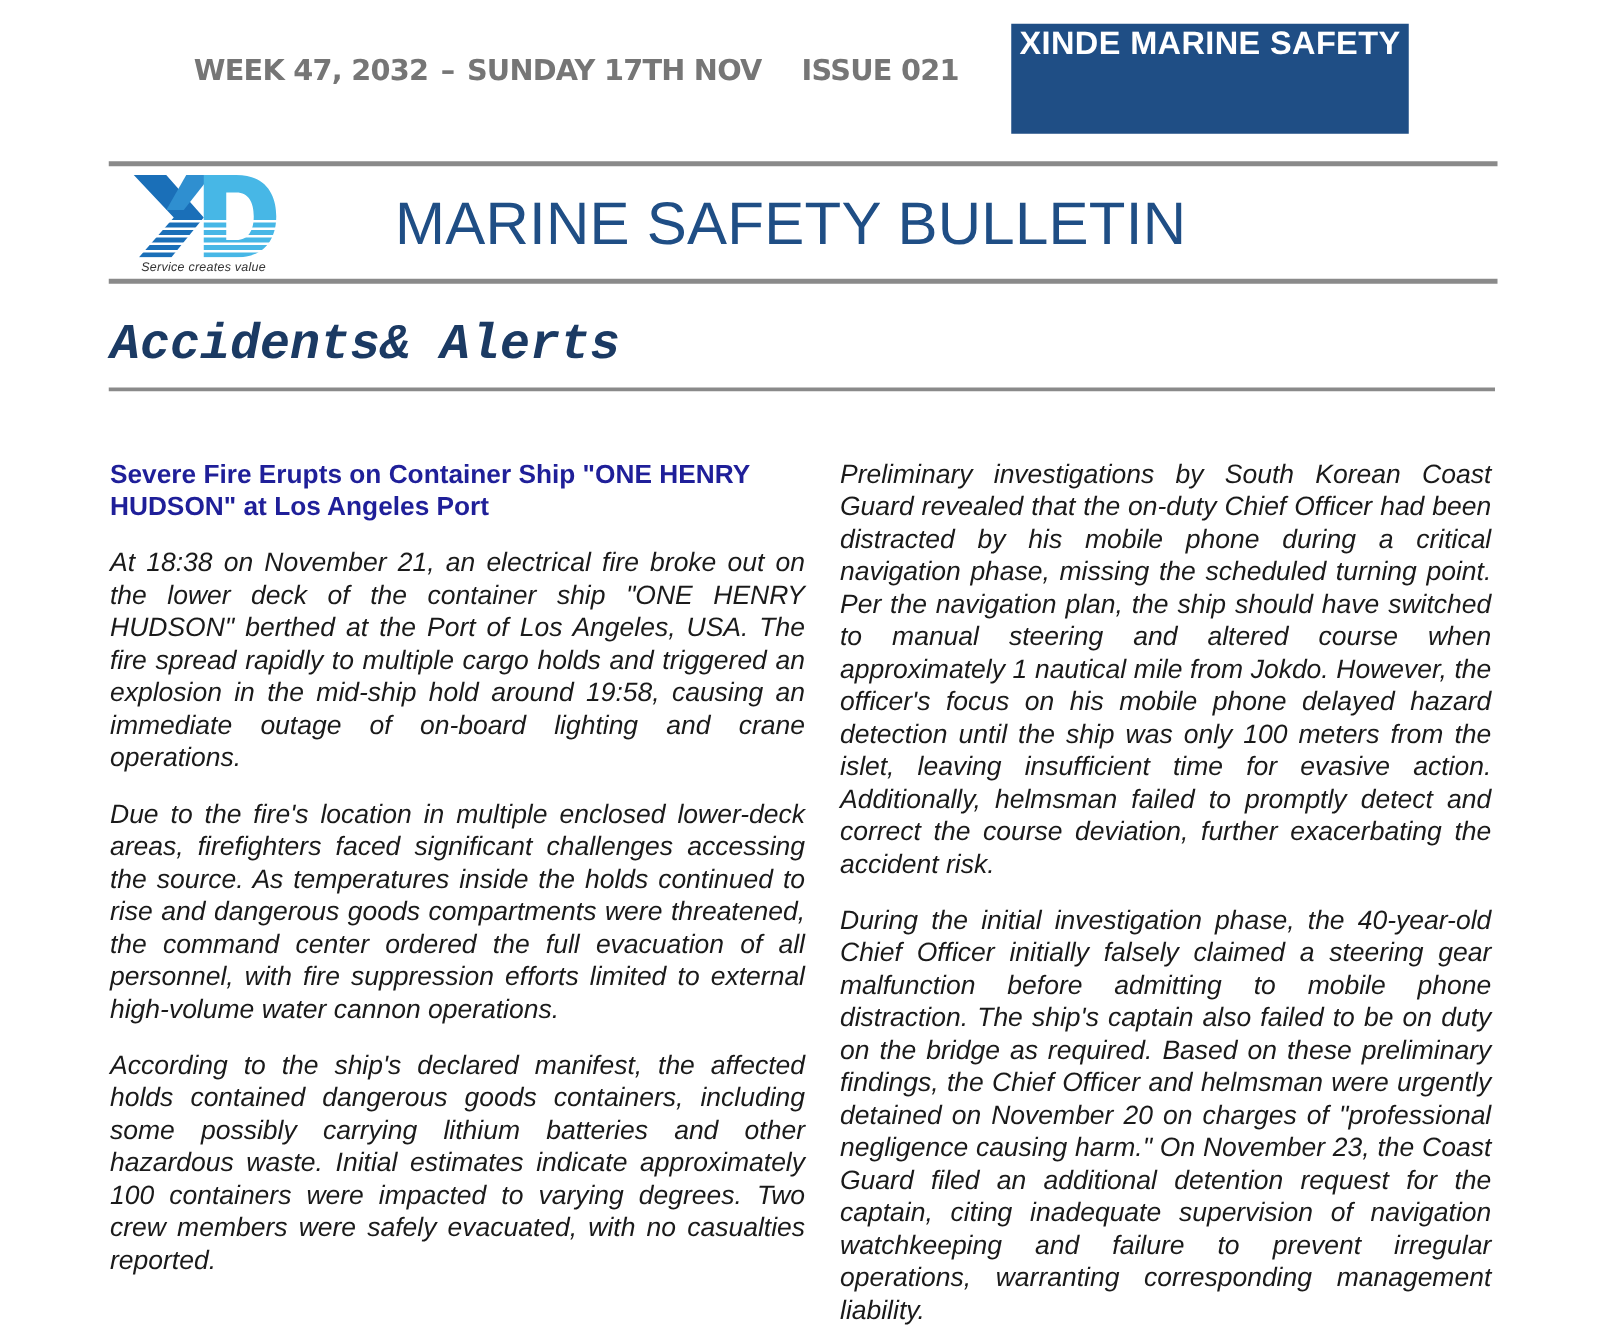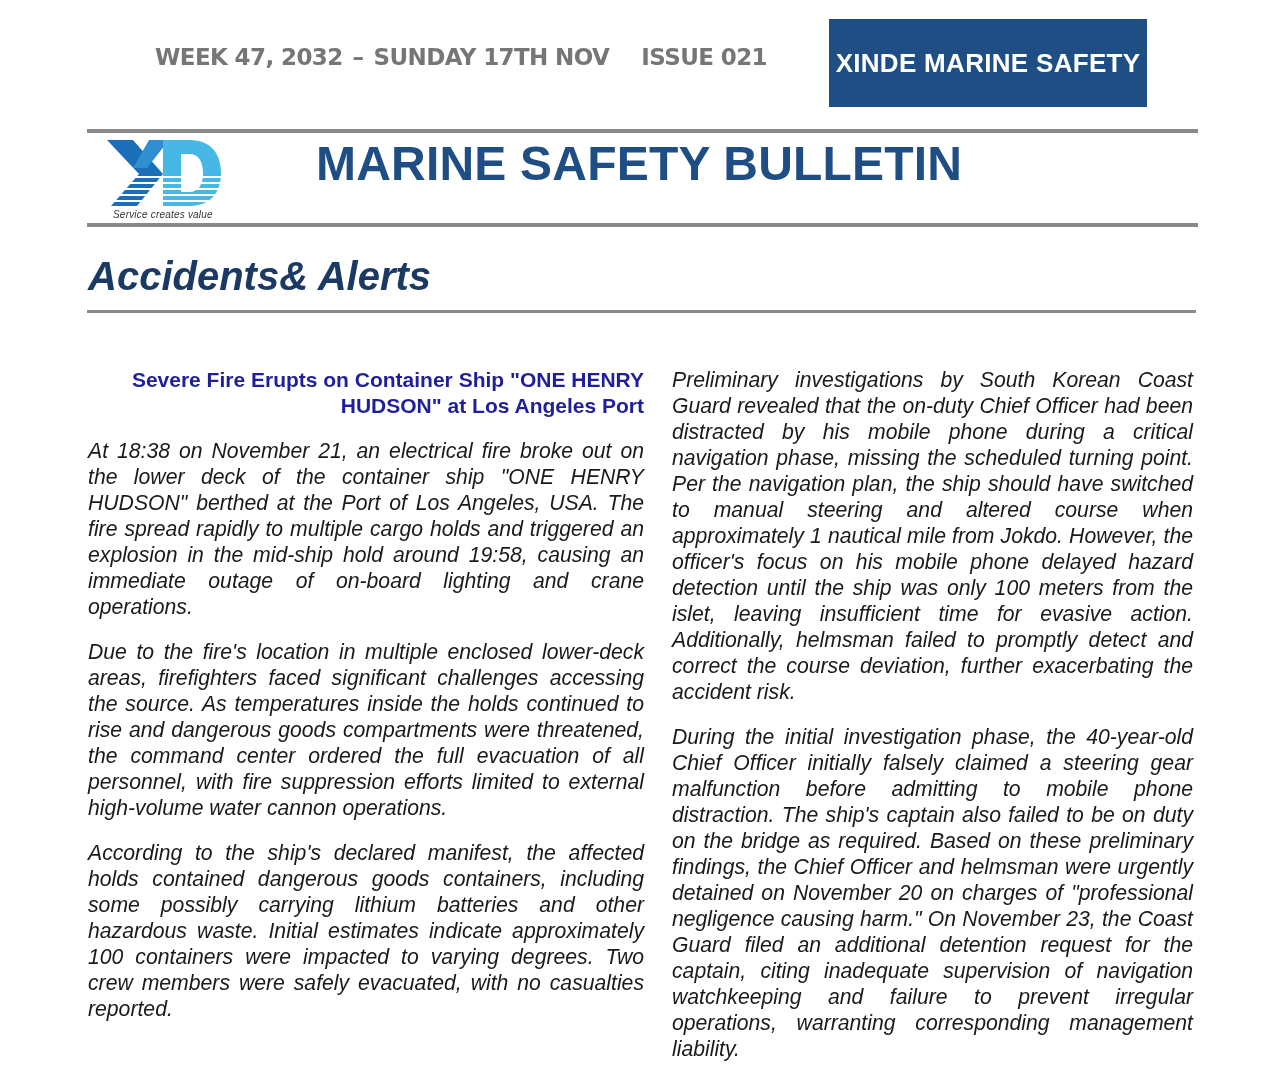--- a/index.html
+++ b/index.html
@@ -9,57 +9,56 @@
       position: absolute; left: 155px; top: 44px;
       font-family: "DejaVu Sans", sans-serif; font-weight: bold;
       font-size: 23px; color: #767676; letter-spacing: -0.6px; white-space: pre;
     }
     .issue-line .sep { margin: 0 10px; }
     .issue-line .issue { margin-left: 32px; }
 
     .brand-box {
       position: absolute; left: 809px; top: 19px; width: 318px; height: 88px;
       background: #1f4e85; color: #ffffff;
-      display: flex; align-items: center; justify-content: center;
+      display: flex; align-items: flex-start; justify-content: center;
       font-family: "Liberation Sans", sans-serif; font-weight: bold; font-size: 26px;
       letter-spacing: 0.3px;
-      margin-left: 20px;
     }
 
     .rule { position: absolute; left: 87px; background: #8a8a8a; }
     .rule.top { top: 129px; width: 1111px; height: 4px; }
     .rule.mid { top: 223px; width: 1111px; height: 4px; }
     .rule.sec { top: 310px; width: 1109px; height: 3px; }
 
     .logo { position: absolute; left: 103px; top: 138px; width: 120px; height: 82px; }
     .logo-tag {
       position: absolute; left: 113px; top: 209px; font-size: 10px; font-style: italic;
       color: #333; font-family: "Liberation Sans", sans-serif; letter-spacing: 0.2px; white-space: nowrap;
     }
 
     .bulletin-title {
-      position: absolute; left: 316px; top: 136px;
-      font-family: "Liberation Sans", sans-serif; font-weight: bold;
+      position: absolute; left: 316px; top: 152px;
+      font-family: "Liberation Sans", sans-serif; font-weight: normal;
       font-size: 48px; color: #1f4e85; letter-spacing: 0.2px; white-space: nowrap;
     }
 
     .section-title {
       position: absolute; left: 88px; top: 254px;
-      font-family: Liberation Sans, sans-serif; font-weight: bold; font-style: italic;
+      font-family: Liberation Mono, monospace; font-weight: bold; font-style: italic;
       font-size: 40px; color: #1b3a63; white-space: nowrap;
     }
 
     .col { position: absolute; top: 367px; text-align: justify; color: #1a1a1a;
       font-family: "Liberation Sans", sans-serif; font-size: 21.2px; line-height: 26px; }
     .col.left { left: 88px; width: 556px; }
     .col.right { left: 672px; width: 521px; }
 
     .article-title {
       color: #1f1f99; font-weight: bold; font-size: 21px; line-height: 26px;
-      margin: 0 0 19px 0; text-align: right;
+      margin: 0 0 19px 0; text-align: left;
     }
     .para { margin: 0 0 19px 0; font-style: italic; }
   </style>
 </head>
 <body>
 
 <div class="issue-line"><span>WEEK 47, 2032</span><span class="sep">–</span><span>SUNDAY 17TH NOV</span><span class="issue">ISSUE 021</span></div>
 
 <div class="brand-box">
   <span>XINDE MARINE SAFETY</span>

